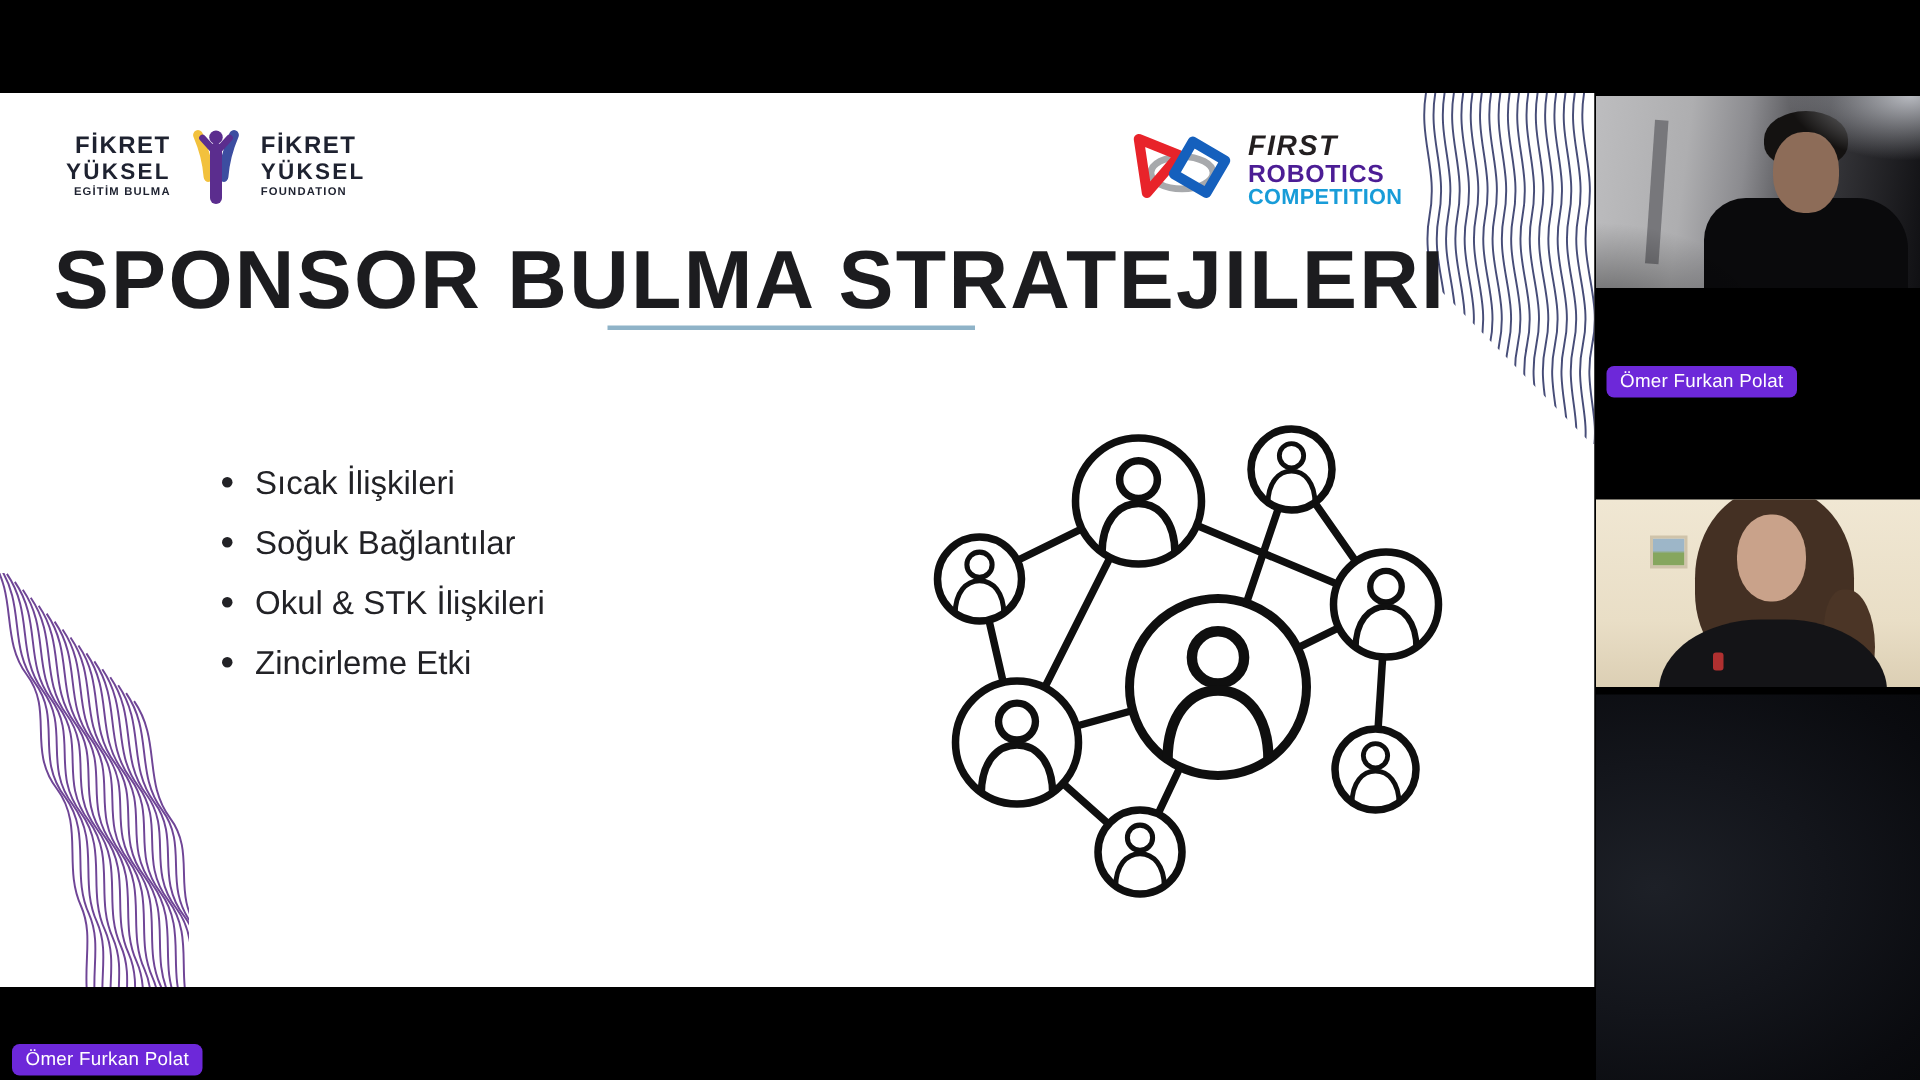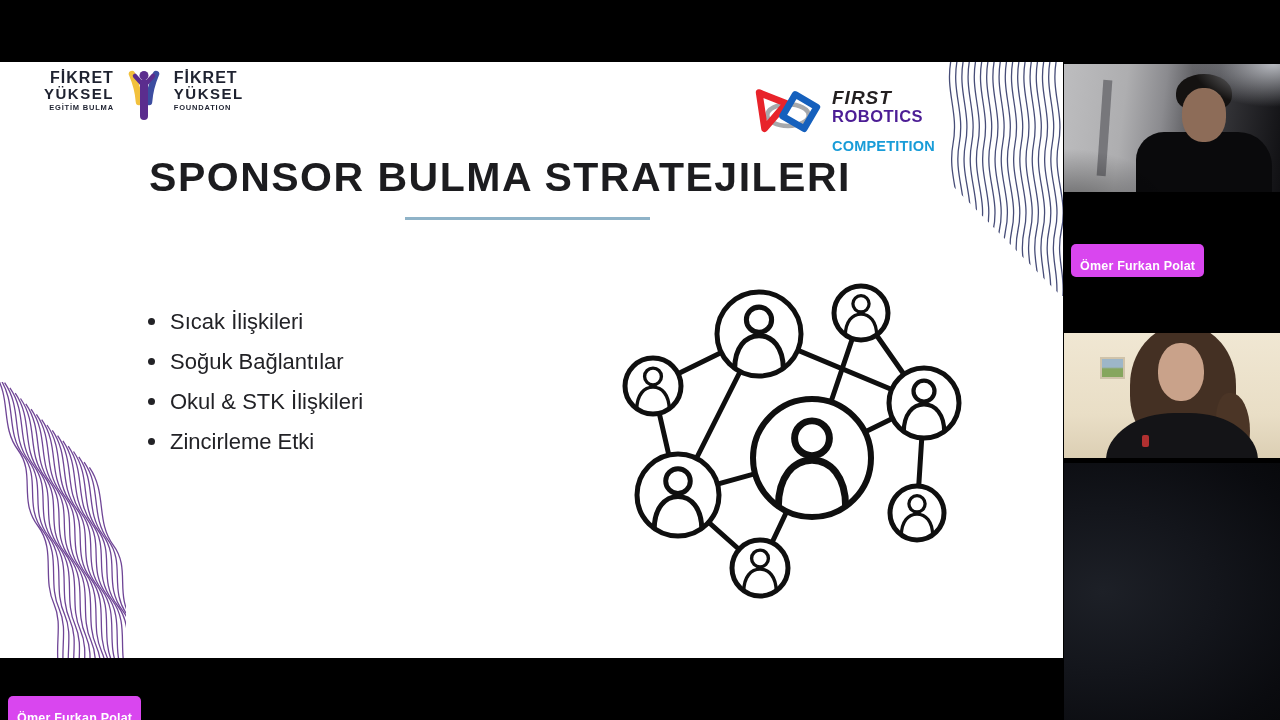--- a/index.html
+++ b/index.html
@@ -8,37 +8,37 @@
   .stage { position:absolute; left:0; top:0; width:1280px; height:720px; }
 
   
   .slide { position:absolute; left:0; top:62px; width:1063px; height:596px;
            background:#fff; overflow:hidden; }
 
   .wave-tr { position:absolute; right:0; top:-2px; }
   .wave-bl { position:absolute; left:-2px; bottom:-2px; }
 
   
-  .fy-logo { position:absolute; left:44px; top:8px; display:flex; align-items:flex-start; gap:7px; }
+  .fy-logo { position:absolute; left:44px; top:24px; display:flex; align-items:center; gap:7px; }
   .fy-txt { display:flex; flex-direction:column; color:#1e2230; font-weight:bold; line-height:1.02; }
   .fy-txt.right { text-align:left; }
   .fy-txt.left  { text-align:right; }
   .fy-l1 { font-size:16px; letter-spacing:1px; }
   .fy-l2 { font-size:15px; letter-spacing:1.5px; }
   .fy-l3 { font-size:7.5px; letter-spacing:0.8px; margin-top:2px; }
 
   
   .frc-logo { position:absolute; left:752px; top:24px; display:flex; align-items:flex-start; gap:8px;justify-content:center; }
   .frc-txt { display:flex; flex-direction:column; line-height:1.0; padding-top:2px; }
   .frc-l1 { font-size:19px; font-weight:bold; font-style:italic; color:#231f20; letter-spacing:1px; }
   .frc-l2 { font-size:16.5px; font-weight:bold; color:#4c1d95; letter-spacing:0.5px; margin-top:1px; }
-  .frc-l3 { font-size:14.5px; font-weight:bold; color:#189cd8; letter-spacing:0.2px; margin-top:14px; }
+  .frc-l3 { font-size:14.5px; font-weight:bold; color:#189cd8; letter-spacing:0.2px; margin-top:0; }
 
   .slide-title { position:absolute; left:0; right:63px; top:92px; text-align:center;
-                 font-size:41px; font-weight:800; color:#1c1c1f; letter-spacing:1.5px;
+                 font-size:55px; font-weight:800; color:#1c1c1f; letter-spacing:1.5px;
                  font-stretch:condensed; white-space:nowrap; }
   .title-underline { position:absolute; left:405px; top:155px; width:245px; height:3px;
                      background:#8fb3c8; }
 
   .content { position:absolute; left:148px; top:221px; width:470px; }
   .subtitle { font-size:24px; font-weight:bold; color:#28282c; letter-spacing:0.2px; }
   .bullets { list-style:none; margin-top:24px; }
   .bullets li { position:relative; font-size:22px; color:#222226; height:40px;
                 line-height:30px; padding-left:22px; }
   .bullets li .dot { position:absolute; left:0; top:11px; width:7px; height:7px;
@@ -70,22 +70,22 @@
   .w-strand{ position:absolute; left:152px; top:60px; width:34px; height:70px; background:#4b3526; border-radius:40% 60% 50% 50%; }
   .w-face  { position:absolute; left:94px; top:10px; width:46px; height:58px; background:#c9a28a; border-radius:48%; }
   .w-torso { position:absolute; left:42px; top:80px; width:152px; height:50px; background:#141417;
              border-radius:45% 45% 0 0 / 95% 95% 0 0; }
   .w-badge { position:absolute; left:78px; top:102px; width:7px; height:12px; background:#b03030; border-radius:2px; }
 
   .v-dark { top:463px; height:257px;
             background:radial-gradient(140% 85% at 18% 50%, #1d2027 0%, #13151b 38%, #0a0b0f 72%, #050607 100%); }
 
   
-  .name-label { position:absolute; color:#fff; font-size:12.5px; padding:15px 9px 4px 9px;
-                background:#d946ef; border-radius:5px; white-space:nowrap; letter-spacing:0.2px;font-weight:bold; }
+  .name-label { position:absolute; color:#fff; font-size:12.5px; padding:3px 9px 4px 9px;
+                background:#6d28d9; border-radius:5px; white-space:nowrap; letter-spacing:0.2px; }
   .label-sidebar { left:1071px; top:244px; }
   .label-stage   { left:8px;   top:696px; }
 </style>
 </head>
 <body>
 
 <div class="stage">
 
   <div class="slide">
 

